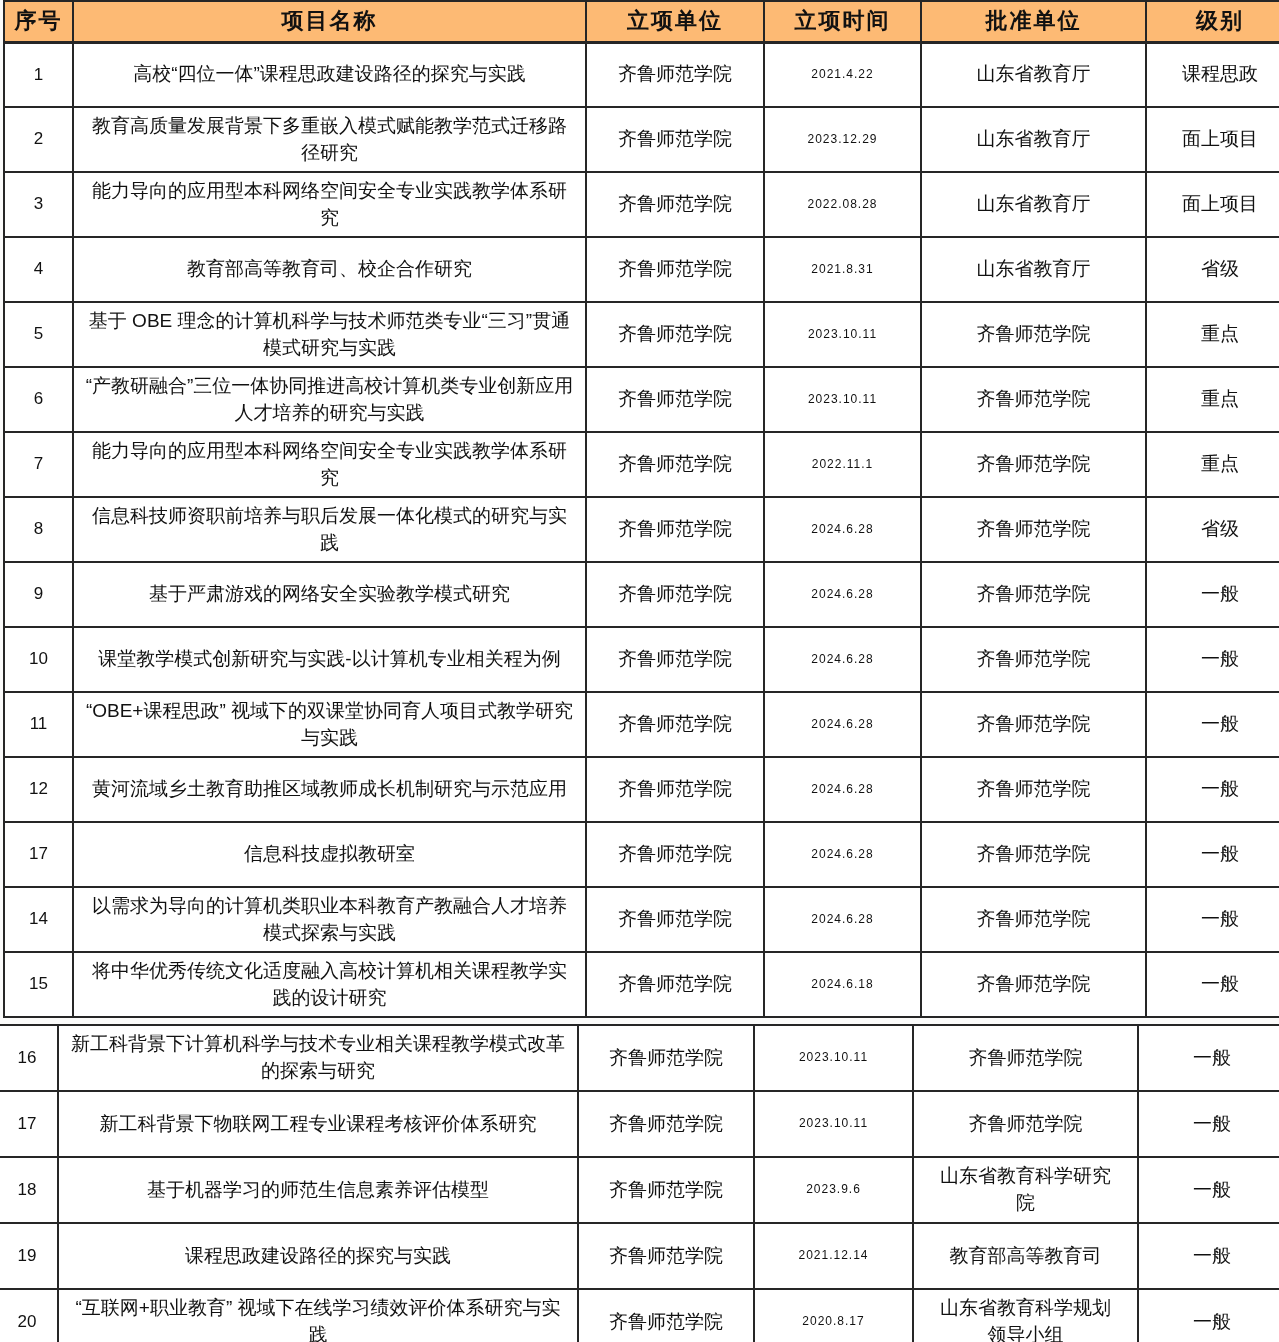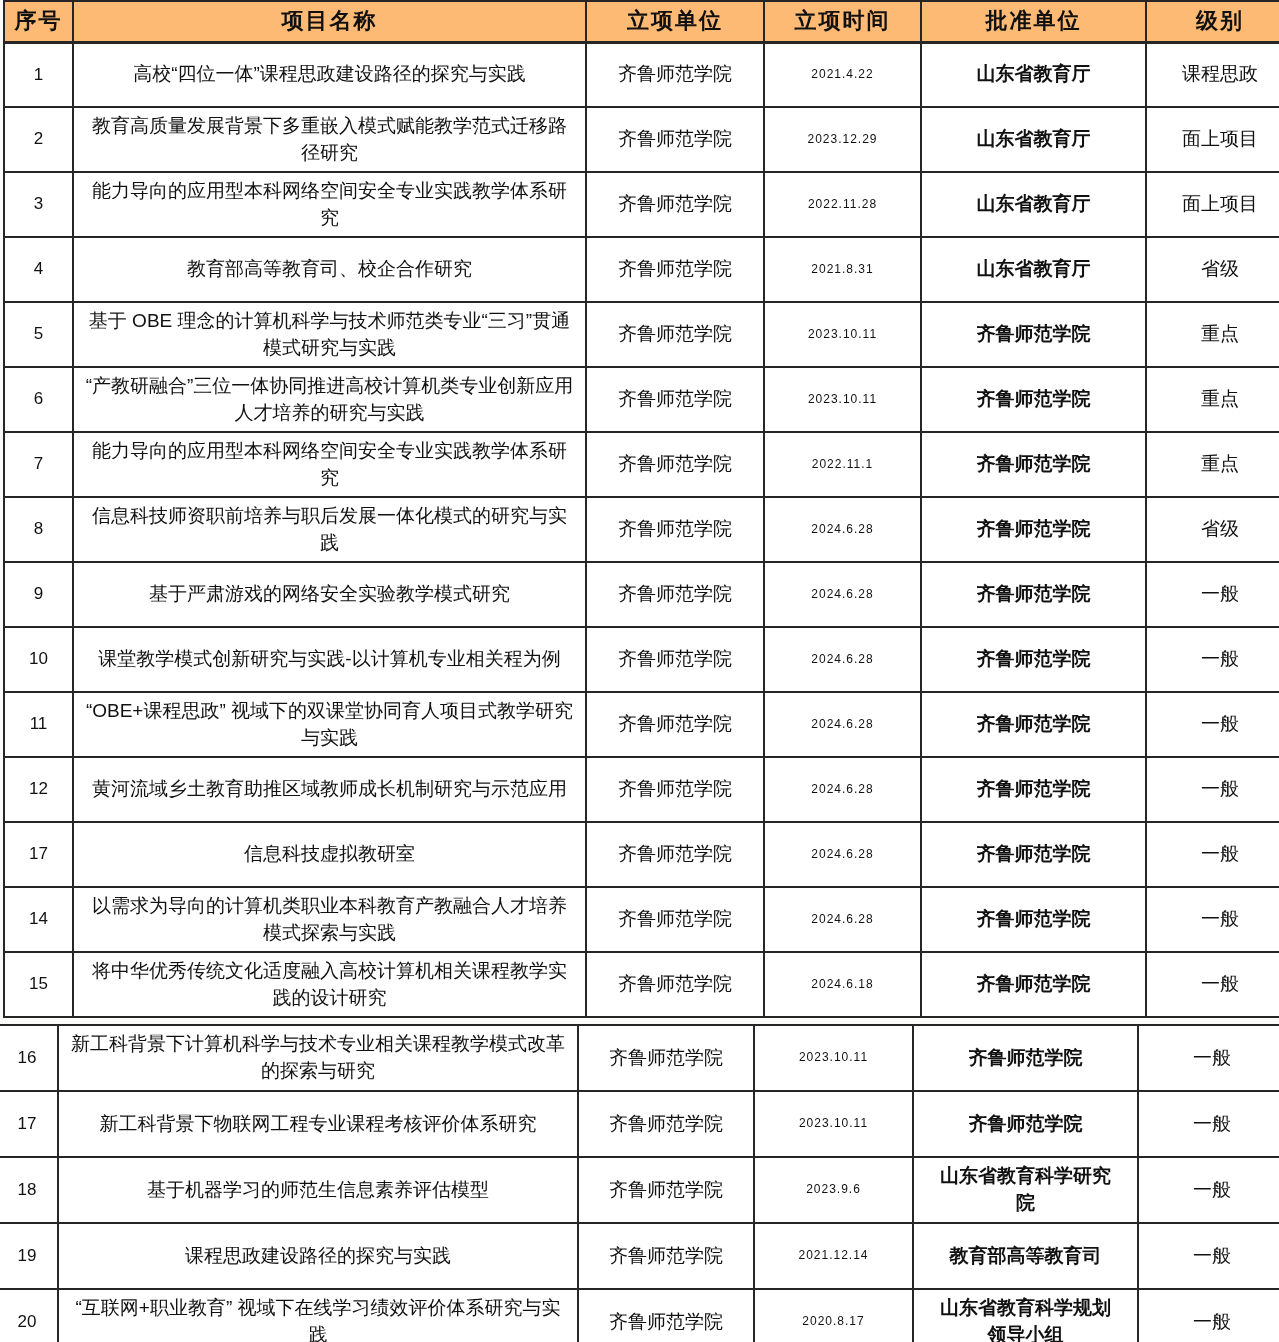--- a/index.html
+++ b/index.html
@@ -39,21 +39,21 @@
   }
   td {
     height: 65px;
     font-size: 19px;
     line-height: 1.42;
   }
   .page2 td { height: 66px; }
   td.col-no { font-size: 17px; }
   td.col-name { padding: 0 10px; border-radius: 29px; }
   td.col-date { font-size: 12px; letter-spacing: 1px; }
-  td.col-approver { padding: 0 22px; font-weight: bold; }
+  td.col-approver { padding: 0 22px; }
 </style>
 </head>
 <body>
 
 <div class="page page1">
   <table>
     <colgroup>
       <col style="width:69px">
         <col style="width:513px">
         <col style="width:178px">
@@ -85,21 +85,21 @@
           <td class="col-name">教育高质量发展背景下多重嵌入模式赋能教学范式迁移路径研究</td>
           <td class="col-org">齐鲁师范学院</td>
           <td class="col-date">2023.12.29</td>
           <td class="col-approver">山东省教育厅</td>
           <td class="col-level">面上项目</td>
         </tr>
         <tr>
           <td class="col-no">3</td>
           <td class="col-name">能力导向的应用型本科网络空间安全专业实践教学体系研究</td>
           <td class="col-org">齐鲁师范学院</td>
-          <td class="col-date">2022.11.28</td>
+          <td class="col-date">2022.08.28</td>
           <td class="col-approver">山东省教育厅</td>
           <td class="col-level">面上项目</td>
         </tr>
         <tr>
           <td class="col-no">4</td>
           <td class="col-name">教育部高等教育司、校企合作研究</td>
           <td class="col-org">齐鲁师范学院</td>
           <td class="col-date">2021.8.31</td>
           <td class="col-approver">山东省教育厅</td>
           <td class="col-level">省级</td>

